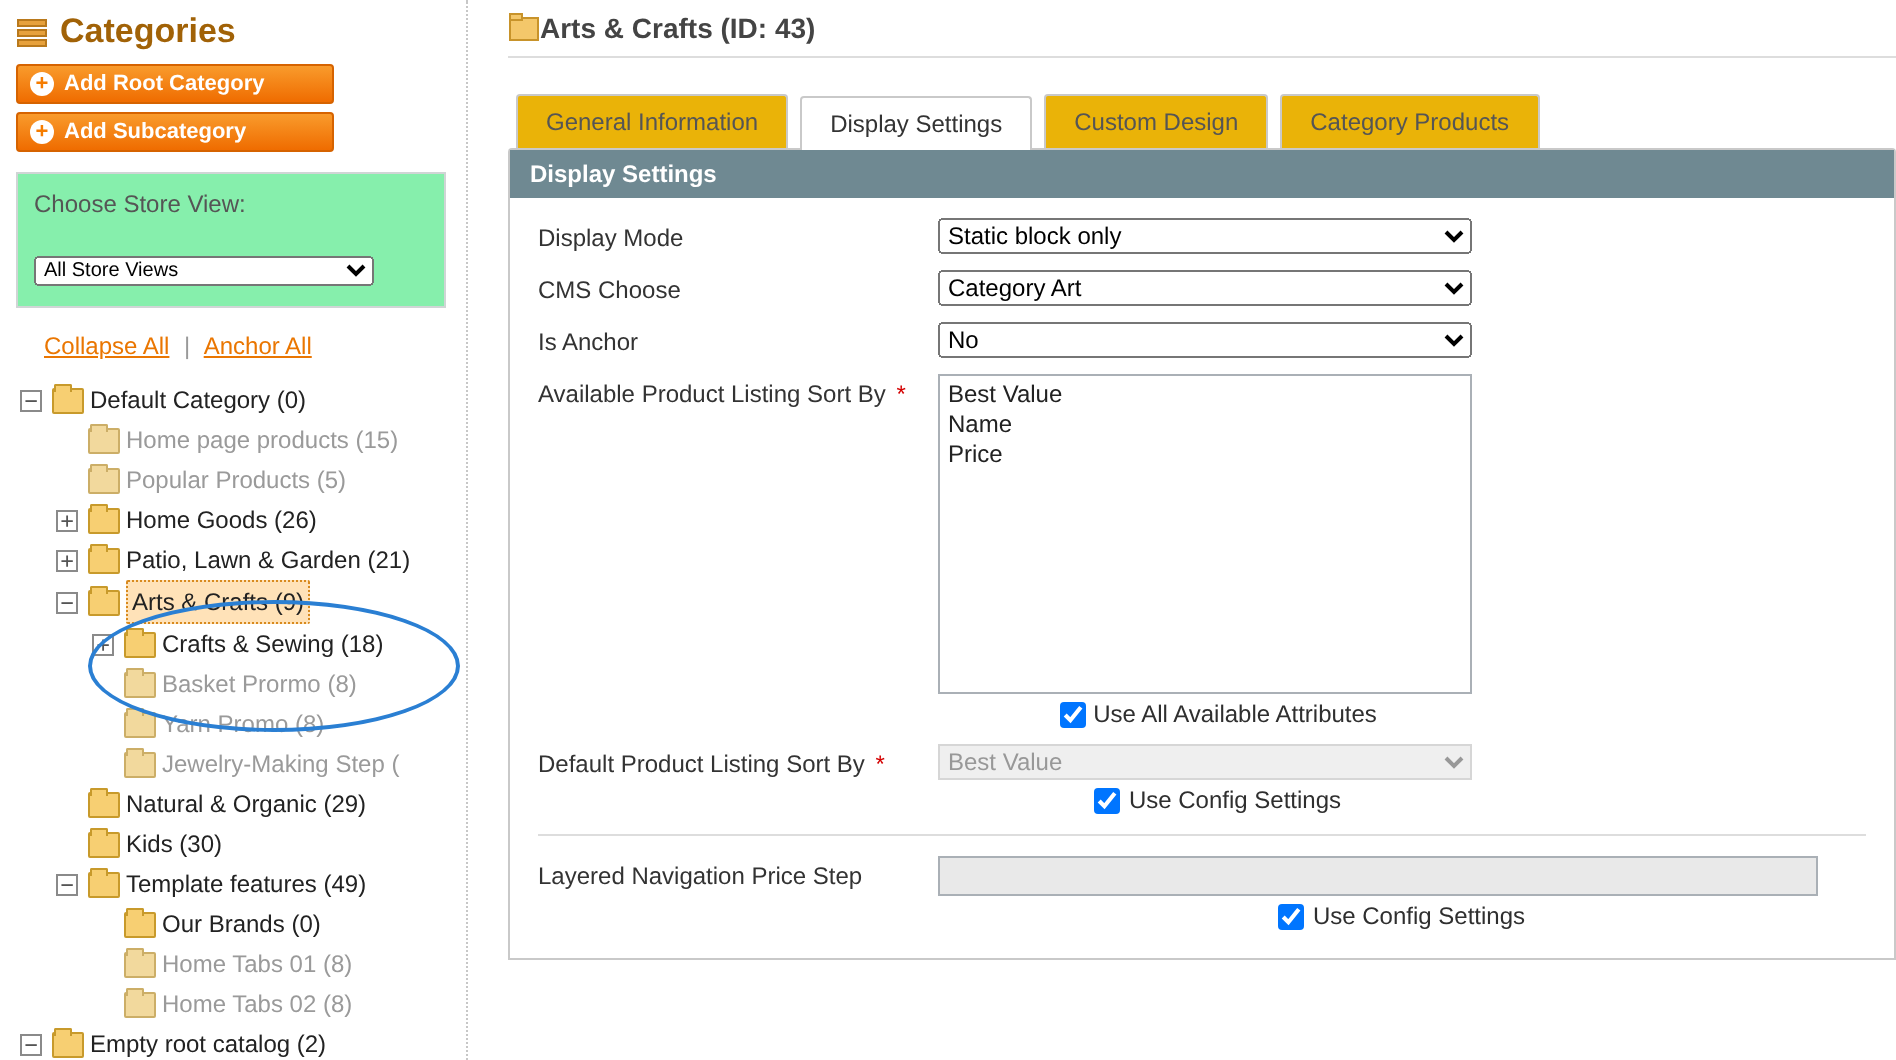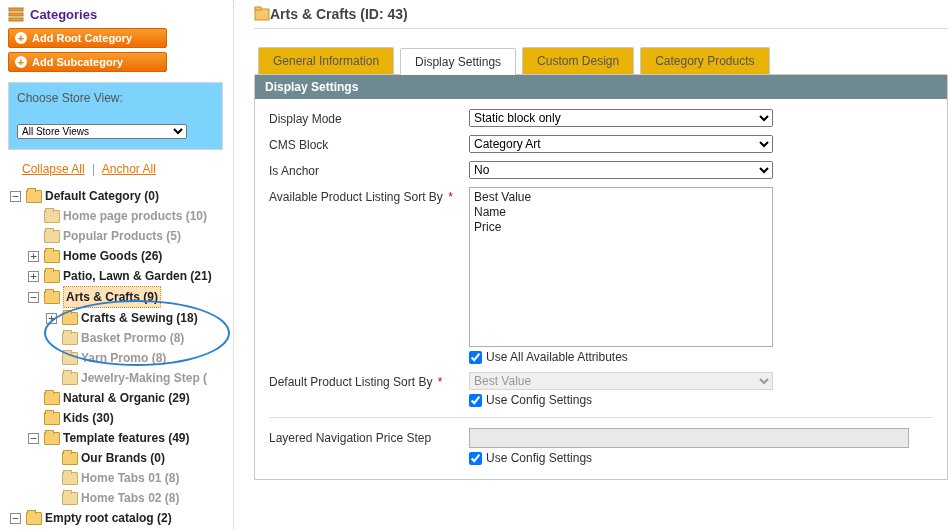--- a/index.html
+++ b/index.html
@@ -9,21 +9,21 @@
     font-size: 12px;
     color: #2f2f2f;
     background: #fff;
     width: 948px;
   }
   .layout { display: flex; }
   .sidebar { width: 234px; padding: 6px 10px 10px 8px; border-right: 1px dotted #c7c7c7; }
   .main { flex: 1; padding: 6px 0 10px 20px; }
 
   .section-hdr { display: flex; align-items: center; gap: 6px; margin-bottom: 6px; }
-  .section-hdr h2 { font-size: 13px; font-weight: bold; margin: 0; color: #4c1d95; }
+  .section-hdr h2 { font-size: 17px; font-weight: bold; margin: 0; color: #a16207; }
   .hdr-icon { width: 16px; height: 16px; display: inline-block; }
 
   .btn-orange {
     display: block;
     width: 159px;
     margin-bottom: 4px;
     background: #f57c00;
     background: linear-gradient(#f99b2c, #ef6c00);
     color: #fff;
     font-weight: bold;
@@ -34,21 +34,21 @@
     text-align: left;
     cursor: pointer;
   }
   .btn-orange .plus {
     display:inline-block; width:12px; height:12px;
     background:#fff; color:#f57c00; border-radius:6px;
     text-align:center; line-height:12px; font-size:11px; font-weight:bold; margin-right:5px;
   }
 
   .store-view-box {
-    background:#7dd3fc; border:1px solid #d0d5d5; padding:8px 8px 10px 8px; margin-top:10px;
+    background:#86efac; border:1px solid #d0d5d5; padding:8px 8px 10px 8px; margin-top:10px;
   }
   .store-view-box label { display:block; margin-bottom:4px; color:#555; }
   .store-view-box select { width:170px; font-size:10px;margin-top:15px; }
 
   .collapse-row { margin:12px 0 10px 14px; }
   .collapse-row a { color:#ea7601; text-decoration:underline; cursor:pointer; }
   .collapse-row .sep { color:#999; margin:0 4px; }
 
   .tree { margin-left:2px; }
   .tree ul { list-style:none; margin:0; padding-left:18px; }
@@ -66,21 +66,21 @@
   .folder {
     width:16px; height:13px;
     background:#f7cf72; border:1px solid #c89a2b; border-radius:1px;
     position:relative; display:inline-block;
   }
   .folder::before{
     content:""; position:absolute; top:-3px; left:0; width:7px; height:3px;
     background:#f7cf72; border:1px solid #c89a2b; border-bottom:none; border-radius:1px 1px 0 0;
   }
   .grey .folder { filter:grayscale(0.2) opacity(0.8); }
-  .node-label { color:#063; color:#222;font-weight:bold; }
+  .node-label { color:#063; color:#222; }
   .grey .node-label { color:#9a9a9a; }
   .selected { background:#ffe2b8; border:1px dotted #d88a1e; border-radius:1px; padding:0 2px; }
 
   .promo-circle {
     position:absolute; left:44px; top:300px;
     width:186px; height:66px; border:2px solid #2a7fd3; border-radius:50%;
     pointer-events:none;
   }
 
   .page-title { display:flex; align-items:center; gap:0; }
@@ -96,27 +96,27 @@
 
   .panel { border:1px solid #c9c9c9; border-radius:2px 2px 0 0; }
   .panel-hd {
     background:#6f8992; color:#fff; font-weight:bold; padding:5px 10px; font-size:12px;
   }
   .form { padding:10px 14px 6px 14px; }
   .row { display:flex; align-items:flex-start; margin-bottom:8px; }
   .row .lbl { width:200px; padding-top:3px; color:#333; }
   .row .req { color:#d40000; margin-left:2px; }
   .row .fld { flex:1; max-width:280px; }
-  .row select, .row .multiselect { width:304px; font-size:12px; }
+  .row select, .row .multiselect { width:267px; font-size:12px; }
   .multiselect {
     height:160px; border:1px solid #aab0b6; background:#fff; padding:2px 0 0 4px;
     overflow-y:scroll;
   }
   .multiselect div { line-height:15px; color:#222; }
-  .chk-line { margin-top:3px; display:flex; align-items:center; gap:4px; }
+  .chk-line { margin-top:3px; display:flex; align-items:center; gap:4px;justify-content:center; }
   .chk-line input { margin:0; }
   .disabled-select { background:#e9e9e9; color:#6d6d6d; }
   .wide-input {
     width:440px; height:20px; border:1px solid #aab0b6; background:#e9e9e9;
   }
   .divider { border:none; border-top:1px solid #ddd; margin:10px 0; }
 </style>
 </head>
 <body>
 
@@ -159,21 +159,21 @@
           <span class="node">
             <span class="toggle">−</span>
             <span class="folder"></span>
             <span class="node-label">Default Category (0)</span>
           </span>
           <ul>
             <li class="grey">
                 <span class="node">
                   <span class="toggle spacer"></span>
                   <span class="folder"></span>
-                  <span class="node-label">Home page products (10)</span>
+                  <span class="node-label">Home page products (15)</span>
                 </span>
               </li>
             <li class="grey">
                 <span class="node">
                   <span class="toggle spacer"></span>
                   <span class="folder"></span>
                   <span class="node-label">Popular Products (5)</span>
                 </span>
               </li>
             <li>
@@ -314,21 +314,21 @@
     </div>
 
     <div class="panel">
       <div class="panel-hd">Display Settings</div>
       <div class="form">
         <div class="row">
           <div class="lbl">Display Mode</div>
           <div class="fld"><select><option>Static block only</option></select></div>
         </div>
         <div class="row">
-          <div class="lbl">CMS Block</div>
+          <div class="lbl">CMS Choose</div>
           <div class="fld"><select><option>Category Art</option></select></div>
         </div>
         <div class="row">
           <div class="lbl">Is Anchor</div>
           <div class="fld"><select><option>No</option></select></div>
         </div>
         <div class="row">
           <div class="lbl"><span>Available Product Listing Sort By</span><span class="req"> *</span></div>
           <div class="fld">
             <div class="multiselect">

